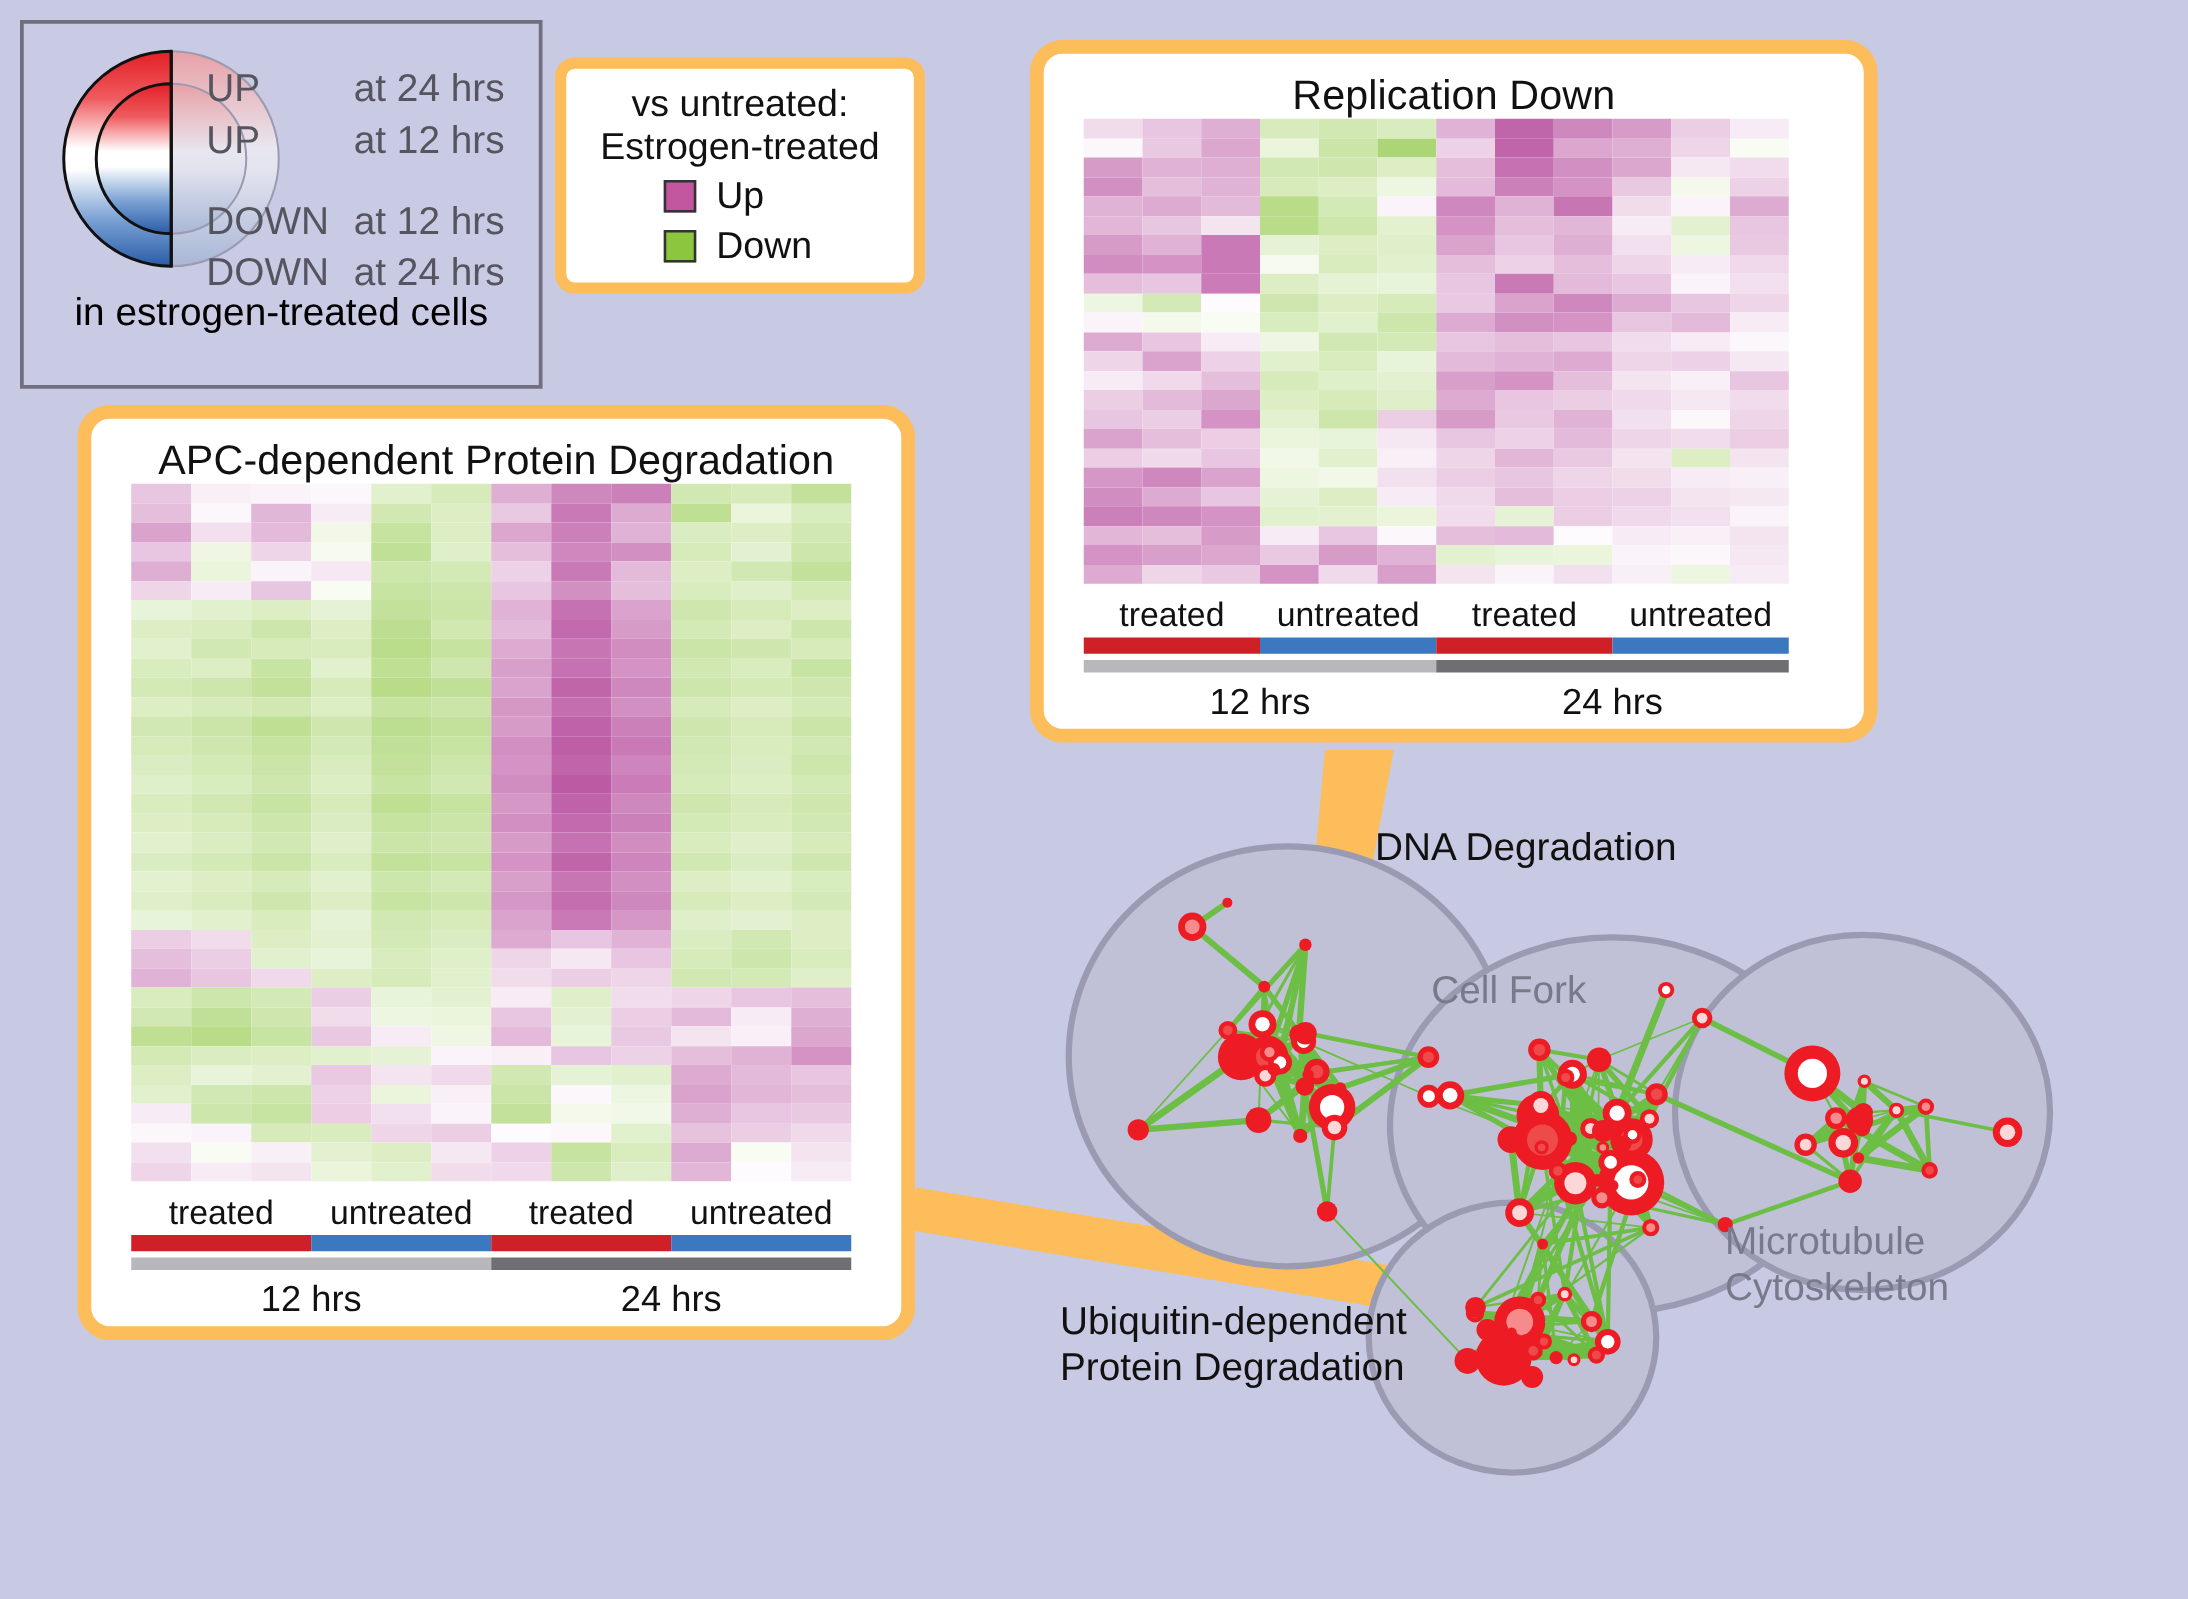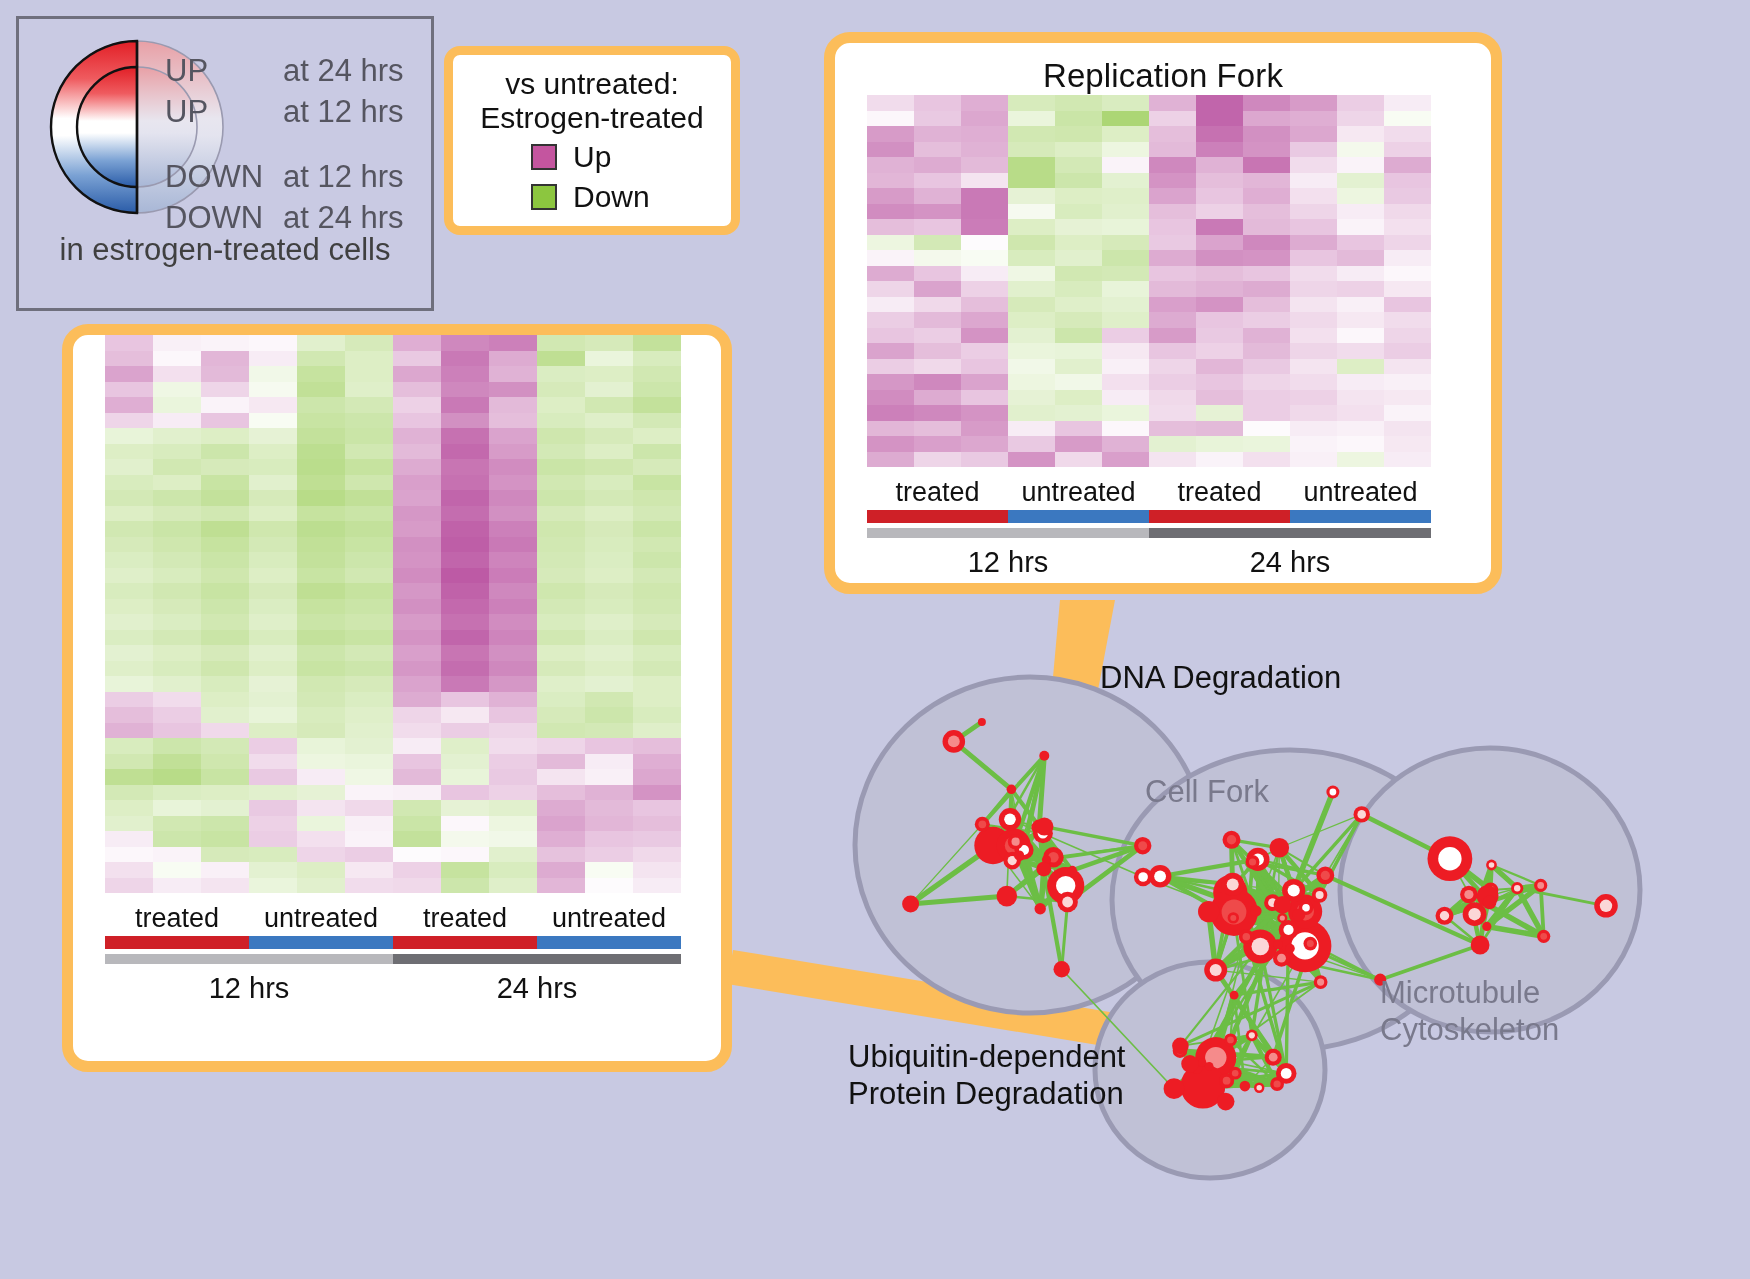--- a/index.html
+++ b/index.html
@@ -18,21 +18,21 @@
     background:#c9cae3;border:3px solid #6f6f7d;box-sizing:border-box;
   }
   #key-rings{position:absolute;left:28px;top:18px;width:180px;height:180px;}
   #key-rows{position:absolute;left:146px;top:34px;width:270px;}
   .key-row{display:flex;align-items:baseline;height:41px;}
   .key-word{color:#555560;font-size:31px;width:118px;}
   .key-time{color:#555560;font-size:31px;}
   .key-row.gap{margin-top:24px;}
   #key-footer{
     position:absolute;left:0;top:212px;width:100%;text-align:center;
-    color:#404040;font-size:31px;line-height:1.22;
+    color:#000000;font-size:31px;line-height:1.22;
   }
 
   
   #updown-legend{
     position:absolute;left:444px;top:46px;width:296px;height:189px;
     background:#fff;border:9px solid #fcbd5a;border-radius:16px;box-sizing:border-box;
   }
   #updown-legend .l-title{
     text-align:center;font-size:30px;color:#111;line-height:1.12;padding-top:12px;
   }
@@ -138,21 +138,21 @@
       <span class="l-swatch" style="background:#c4559f"></span>
       <span class="l-label">Up</span>
     </div>
     <div class="l-item">
       <span class="l-swatch" style="background:#8cc63f"></span>
       <span class="l-label">Down</span>
     </div>
   </div>
 
   <div class="panel" id="panel-replication">
-    <div class="panel-title">Replication Fork</div>
+    <div class="panel-title">Replication Down</div>
     <div class="heat" id="heat-replication" style="margin-left: 32px; width: 564px;">
         <div class="heat-row">
           <div class="heat-cell" style="width: 47px; height: 15.5px; background: rgb(241, 220, 236);"></div>
           <div class="heat-cell" style="width: 47px; height: 15.5px; background: rgb(232, 197, 224);"></div>
           <div class="heat-cell" style="width: 47px; height: 15.5px; background: rgb(223, 174, 211);"></div>
           <div class="heat-cell" style="width: 47px; height: 15.5px; background: rgb(215, 235, 188);"></div>
           <div class="heat-cell" style="width: 47px; height: 15.5px; background: rgb(209, 232, 178);"></div>
           <div class="heat-cell" style="width: 47px; height: 15.5px; background: rgb(217, 236, 192);"></div>
           <div class="heat-cell" style="width: 47px; height: 15.5px; background: rgb(224, 178, 213);"></div>
           <div class="heat-cell" style="width: 47px; height: 15.5px; background: rgb(193, 101, 171);"></div>
@@ -500,20 +500,21 @@
         <div style="width: 282px; background: rgb(184, 184, 188);"></div>
         <div style="width: 282px; background: rgb(110, 110, 115);"></div>
       </div>
     <div class="time-labels" id="timelabels-replication" style="margin-left: 32px; width: 564px; margin-top: 8px;">
         <span style="width: 282px;">12 hrs</span>
         <span style="width: 282px;">24 hrs</span>
       </div>
   </div>
 
   <div class="panel" id="panel-apc">
+    <div class="panel-title">APC-dependent Protein Degradation</div>
     <div class="heat" id="heat-apc" style="margin-left: 32px; width: 576px;">
         <div class="heat-row">
           <div class="heat-cell" style="width: 48px; height: 15.5px; background: rgb(232, 197, 224);"></div>
           <div class="heat-cell" style="width: 48px; height: 15.5px; background: rgb(249, 240, 247);"></div>
           <div class="heat-cell" style="width: 48px; height: 15.5px; background: rgb(250, 243, 249);"></div>
           <div class="heat-cell" style="width: 48px; height: 15.5px; background: rgb(252, 247, 251);"></div>
           <div class="heat-cell" style="width: 48px; height: 15.5px; background: rgb(225, 240, 205);"></div>
           <div class="heat-cell" style="width: 48px; height: 15.5px; background: rgb(214, 234, 186);"></div>
           <div class="heat-cell" style="width: 48px; height: 15.5px; background: rgb(223, 174, 211);"></div>
           <div class="heat-cell" style="width: 48px; height: 15.5px; background: rgb(207, 136, 190);"></div>

